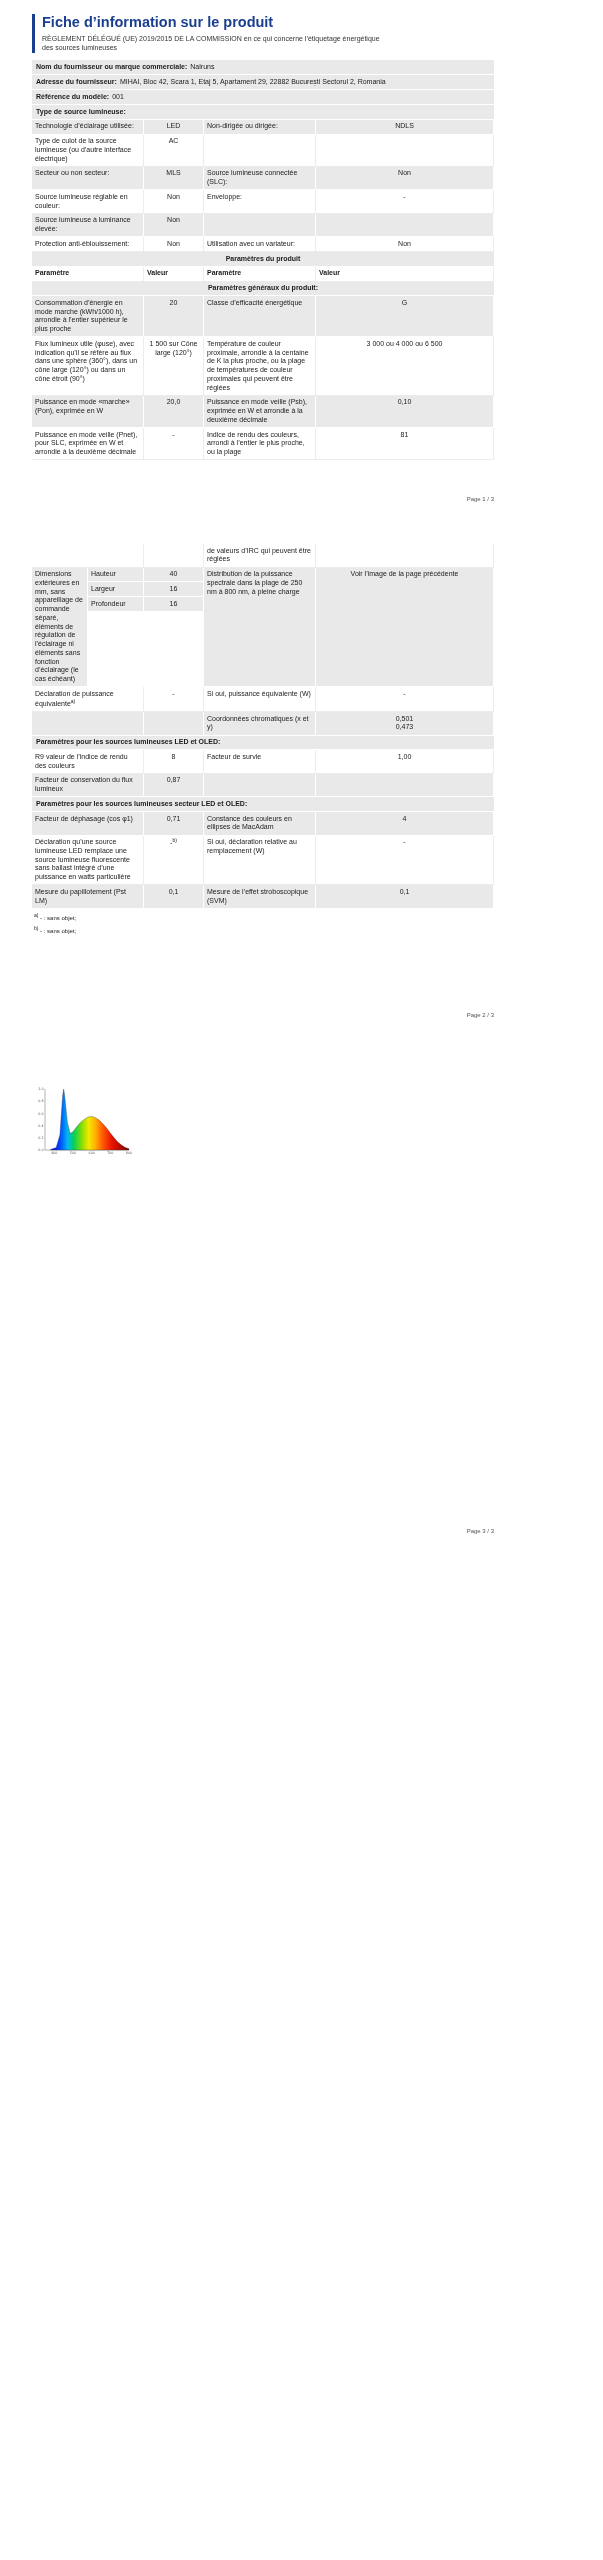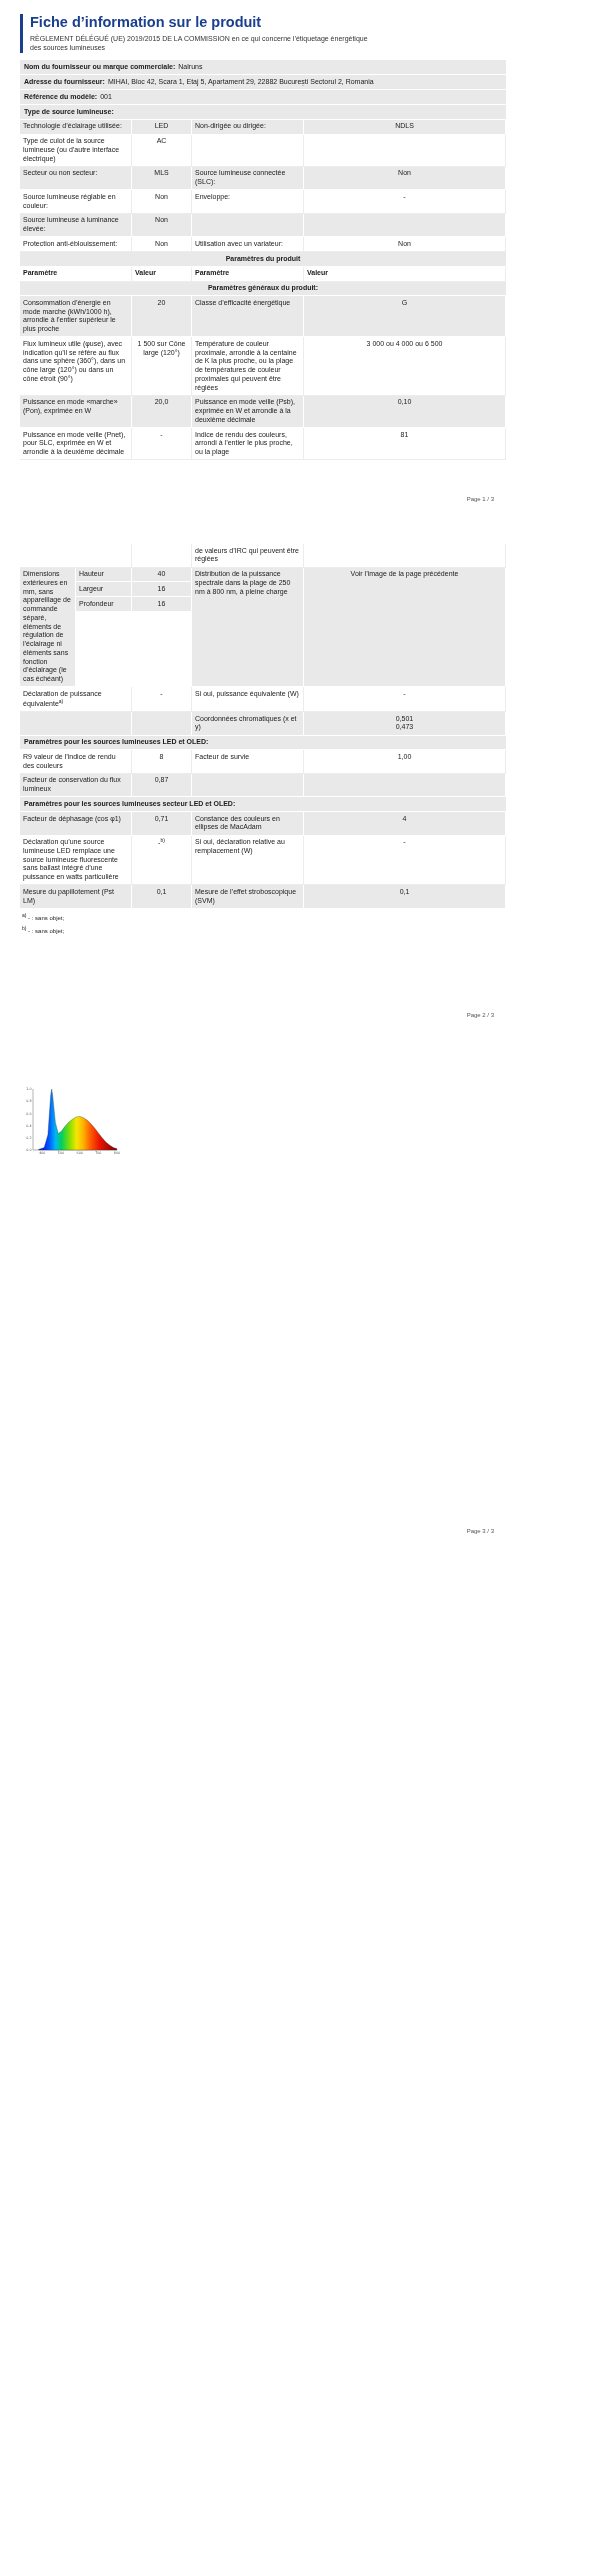--- a/index.html
+++ b/index.html
@@ -3,21 +3,21 @@
 <meta charset="utf-8">
 <style>
   * { margin:0; padding:0; box-sizing:border-box; }
   html,body { background:#ffffff; }
   body {
     width:603px; min-height:2560px;
     font-family:"Liberation Sans", sans-serif;
     color:#1a1a1a;
   }
   .canvas { width:603px; min-height:2560px; background:#fff; }
-  .page { width:526px; height:516px; position:relative; padding:14px 20px; overflow:hidden; }
+  .page { width:526px; height:516px; position:relative; padding:14px 32px; overflow:hidden; }
   .page.p2 { padding-top:28px; }
   .page.p3 { padding-top:14px; }
 
   .doc-header { border-left:3px solid #1b3f8f; padding-left:7px; margin-bottom:7px; }
   .doc-title { font-size:14.5px; line-height:1.15; font-weight:bold; color:#1b3f8f; margin-bottom:3px; }
   .regulation { font-size:7px; line-height:1.35; color:#333; max-width:345px; }
 
   .info-row { background:#e9e9e9; font-size:7px; line-height:1.3; padding:2.5px 4px; border-bottom:1px solid #fff; }
   .info-row b { font-weight:bold; }
   .info-row .val { margin-left:3px; }

